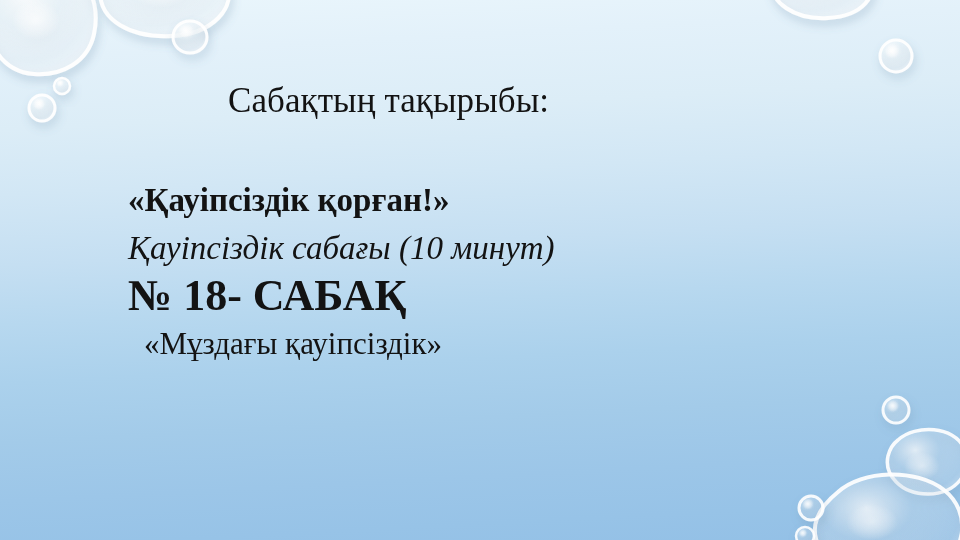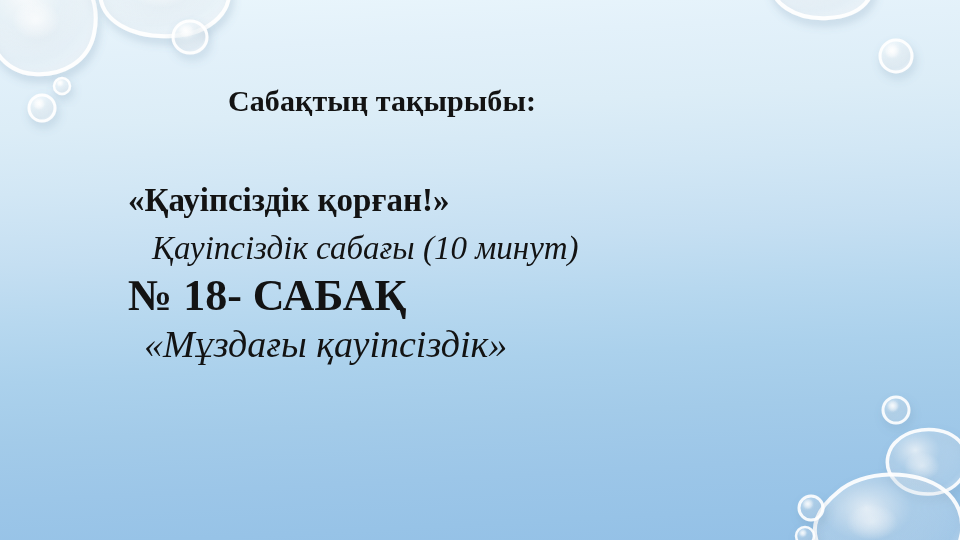--- a/index.html
+++ b/index.html
@@ -44,24 +44,24 @@
   
   .slide-text-layer {
     position: absolute;
     inset: 0;
   }
 
   #title-line {
     position: absolute;
     left: 228px;
     top: 84px;
-    font-size: 30px;
+    font-size: 35px;
     line-height: 34px;
     color: #131313;
-    font-weight: bold;
+    font-weight: normal;
     white-space: nowrap;
     letter-spacing: 0.1px;
   }
 
   #body-block {
     position: absolute;
     left: 128px;
     top: 176px;
     width: 700px;
   }
@@ -75,31 +75,29 @@
   }
 
   .body-line.l1 {
     font-size: 33px;
     font-weight: bold;
   }
   .body-line.l2 {
     font-size: 33px;
     font-style: italic;
     font-weight: normal;
-    margin-left: 24px;
   }
   .body-line.l3 {
     font-size: 44px;
     font-weight: bold;
   }
   .body-line.l4 {
-    font-size: 38px;
+    font-size: 31px;
     font-weight: normal;
     padding-left: 16px;
-    font-style: italic;
   }
 </style>
 </head>
 <body>
 
 <div id="slide">
 
   <svg id="bg-art" viewBox="0 0 960 540" xmlns="http://www.w3.org/2000/svg">
     <defs>
       <radialGradient id="dropFill" cx="38%" cy="30%" r="75%">

